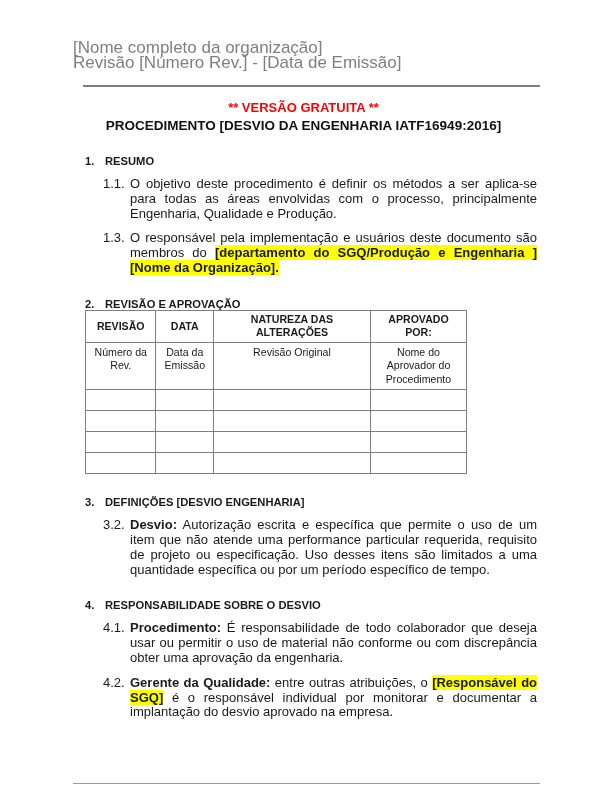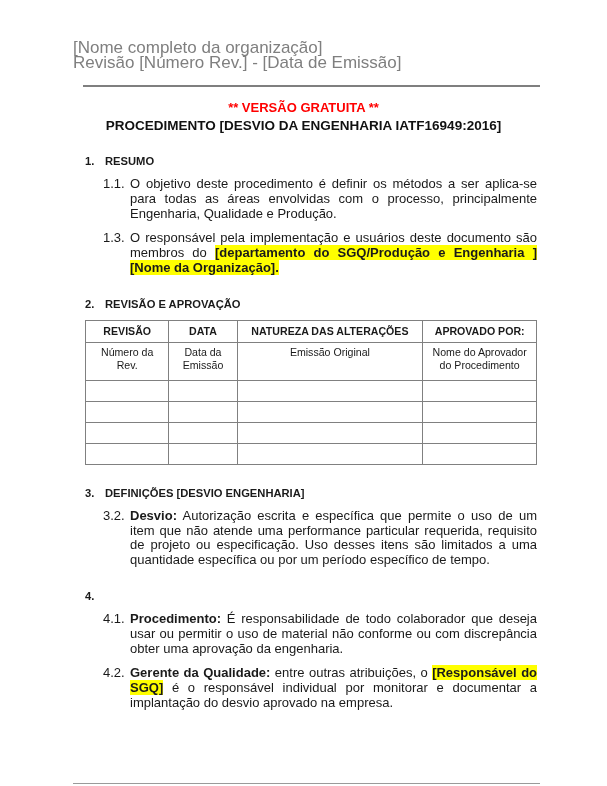--- a/index.html
+++ b/index.html
@@ -45,23 +45,22 @@
   .sec-head { display:flex; font-weight:bold; font-size:11.2px; margin-top:22px; }
   .sec-head .sec-num { flex:0 0 20px; }
   .sub-item { display:flex; margin:10px 0 0 18px; font-size:13px; line-height:14.8px; }
   .sub-item .sub-num { flex:0 0 27px; }
   .sub-item .sub-text { flex:1; text-align:justify; }
   .b { font-weight:bold; }
   .hl { background:var(--highlight-yellow,#ffff00); font-weight:bold; }
 
   
   table.rev {
-    margin-top:10px;
     border-collapse:collapse;
-    width:452px;
+    width:382px;
     font-size:10.6px;
     table-layout:fixed;
   }
   table.rev th, table.rev td {
     border:1px solid var(--table-border,#808080);
     text-align:center;
     vertical-align:top;
     padding:3px 4px;
     line-height:13.5px;
   }
@@ -128,21 +127,21 @@
               <th>REVISÃO</th>
               <th>DATA</th>
               <th>NATUREZA DAS ALTERAÇÕES</th>
               <th>APROVADO POR:</th>
             </tr>
           </thead>
         <tbody>
             <tr class="first">
               <td>Número da Rev.</td>
               <td>Data da Emissão</td>
-              <td>Emissão Original</td>
+              <td>Revisão Original</td>
               <td>Nome do Aprovador do Procedimento</td>
             </tr>
             <tr class="empty">
               <td>&nbsp;</td>
               <td>&nbsp;</td>
               <td>&nbsp;</td>
               <td>&nbsp;</td>
             </tr>
             <tr class="empty">
               <td>&nbsp;</td>
@@ -173,20 +172,21 @@
       </div>
       <div class="sub-item">
         <span class="sub-num">3.2.</span>
         <div class="sub-text"><span class="b">Desvio:</span><span> Autorização escrita e específica que permite o uso de um item que não atende uma performance particular requerida, requisito de projeto ou especificação. Uso desses itens são limitados a uma quantidade específica ou por um período específico de tempo.</span></div>
       </div>
     </section>
 
     <section>
       <div class="sec-head">
         <span class="sec-num">4.</span>
+        <span class="sec-title">RESPONSABILIDADE SOBRE O DESVIO</span>
       </div>
       <div class="sub-item">
         <span class="sub-num">4.1.</span>
         <div class="sub-text"><span class="b">Procedimento:</span><span> É responsabilidade de todo colaborador que deseja usar ou permitir o uso de material não conforme ou com discrepância obter uma aprovação da engenharia.</span></div>
       </div>
       <div class="sub-item">
         <span class="sub-num">4.2.</span>
         <div class="sub-text"><span class="b">Gerente da Qualidade:</span><span> entre outras atribuições, o </span><span class="b hl">[Responsável do SGQ]</span><span> é o responsável individual por monitorar e documentar a implantação do desvio aprovado na empresa.</span></div>
       </div>
     </section>

